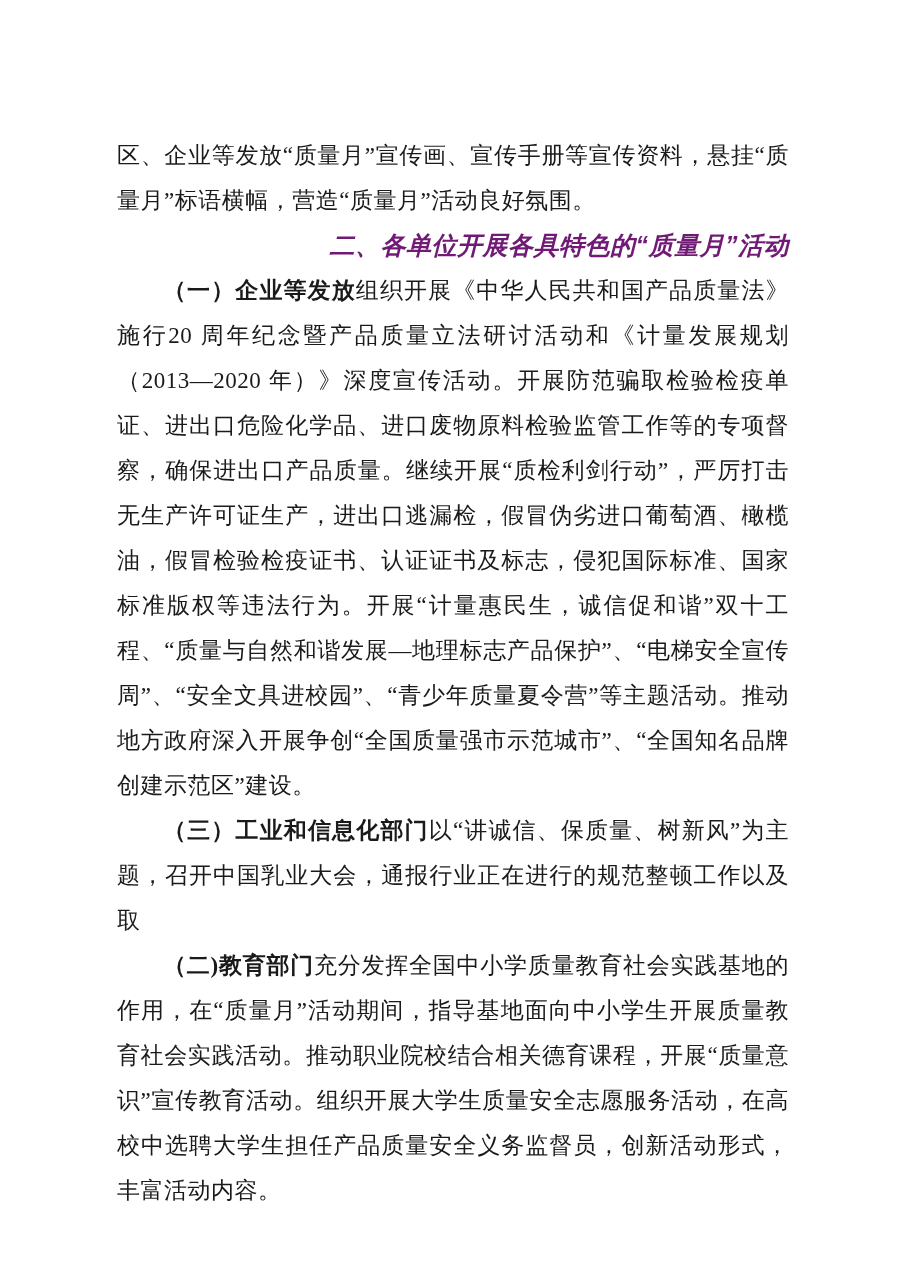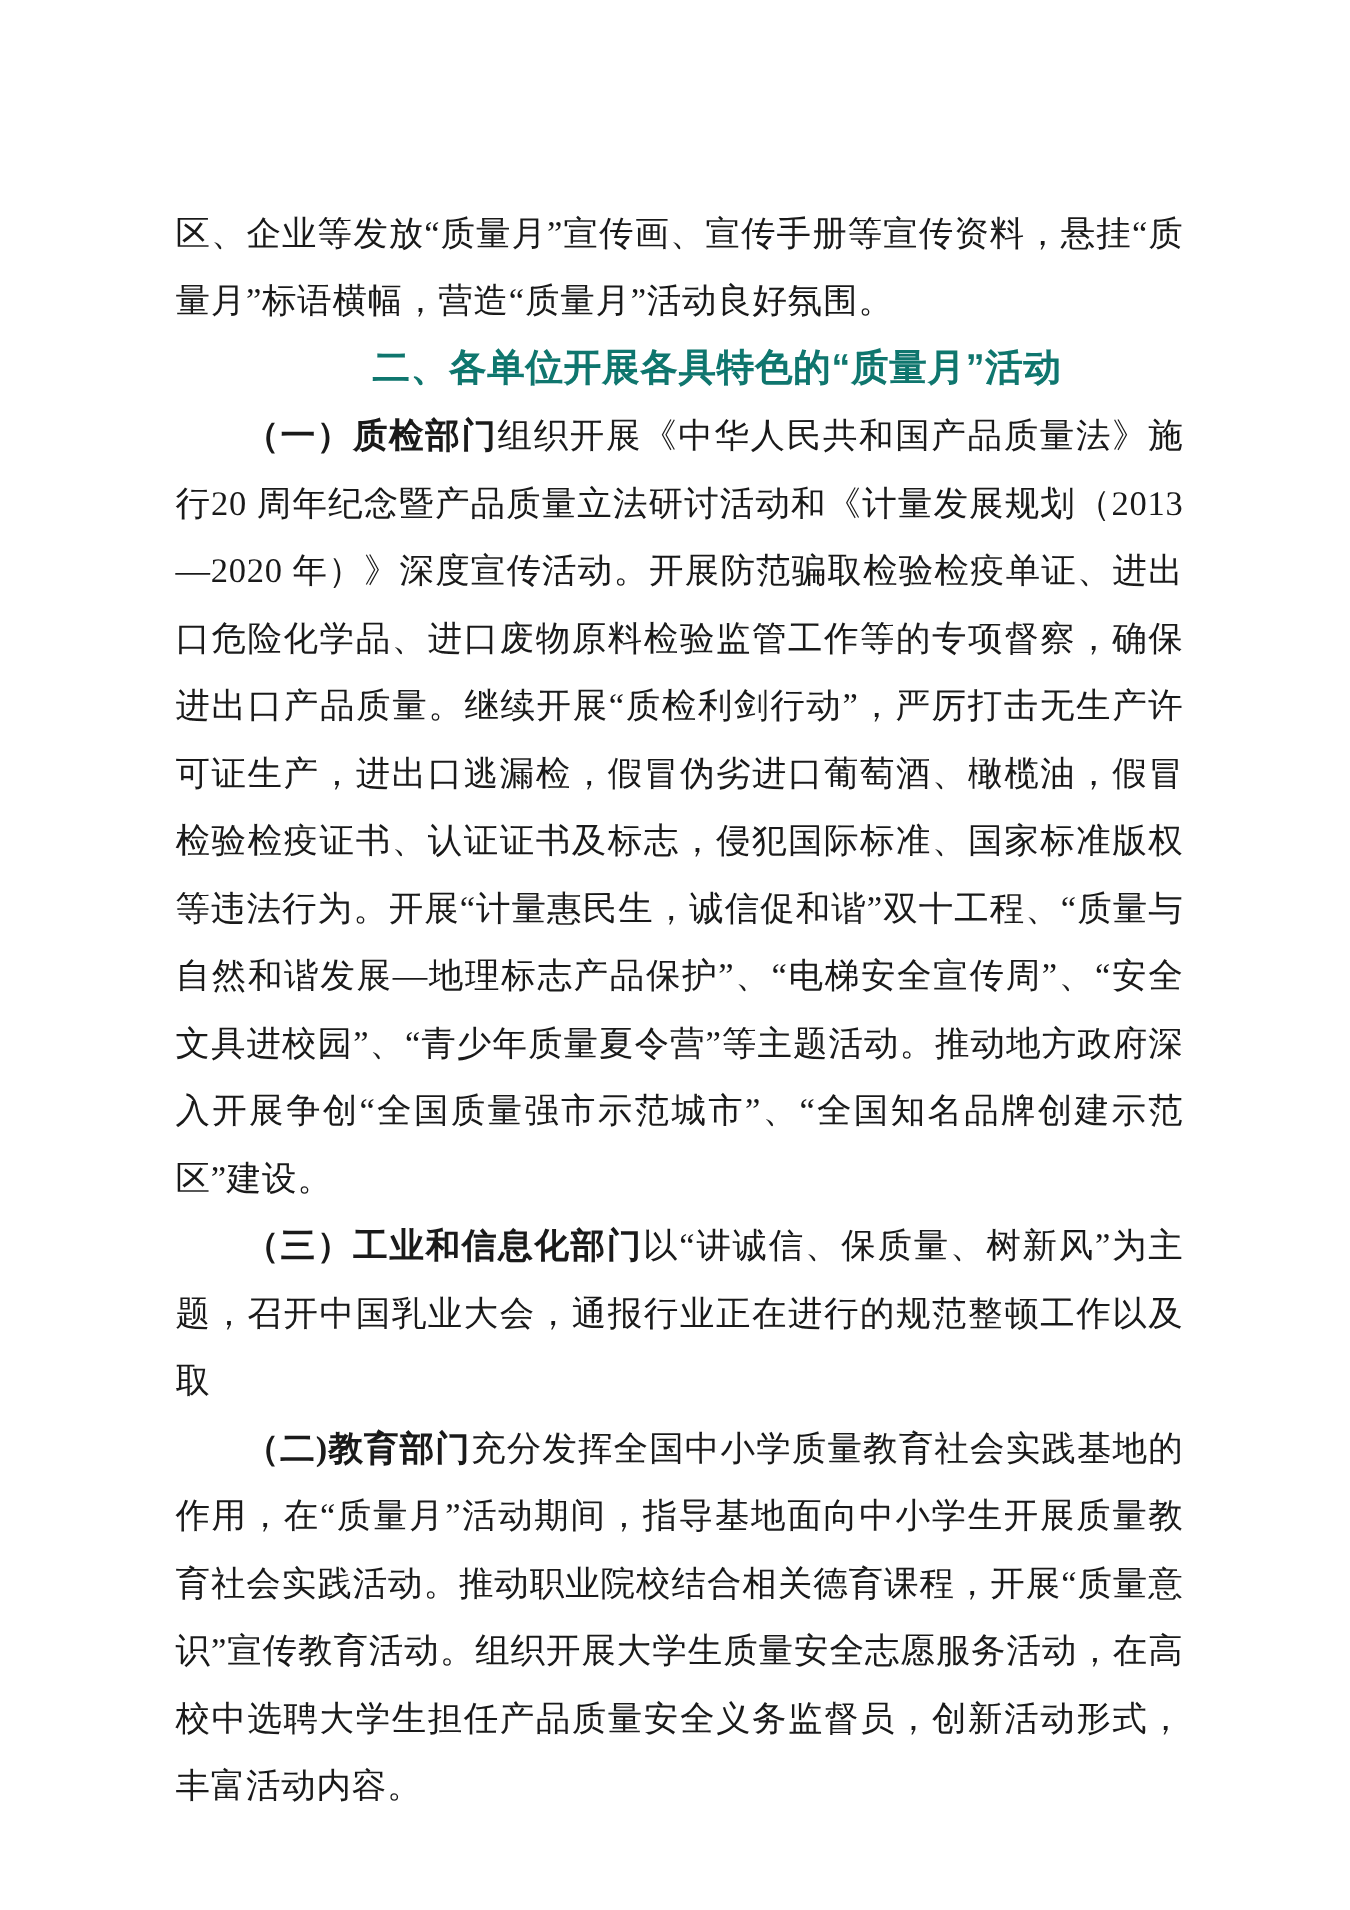--- a/index.html
+++ b/index.html
@@ -33,37 +33,38 @@
   .para.no-indent {
     text-indent: 0;
   }
   .heading {
     margin: 0;
     text-indent: 2em;
     font-family: "Liberation Sans", "DejaVu Sans", sans-serif;
     font-weight: 700;
     font-size: 25px;
     line-height: 45px;
-    text-align: center;
-    color: #0f766e;
+    text-align: right;
+    color: #701a75;
+    font-style: italic;
   }
   .lead {
     font-weight: 700;
   }
 </style>
 </head>
 <body>
 
 <div class="page">
   <div class="content">
 
     <p class="para no-indent">区、企业等发放“质量月”宣传画、宣传手册等宣传资料，悬挂“质量月”标语横幅，营造“质量月”活动良好氛围。</p>
 
     <h2 class="heading">二、各单位开展各具特色的“质量月”活动</h2>
 
-    <p class="para"><strong class="lead">（一）质检部门</strong><span>组织开展《中华人民共和国产品质量法》施行20 周年纪念暨产品质量立法研讨活动和《计量发展规划（2013—2020 年）》深度宣传活动。开展防范骗取检验检疫单证、进出口危险化学品、进口废物原料检验监管工作等的专项督察，确保进出口产品质量。继续开展“质检利剑行动”，严厉打击无生产许可证生产，进出口逃漏检，假冒伪劣进口葡萄酒、橄榄油，假冒检验检疫证书、认证证书及标志，侵犯国际标准、国家标准版权等违法行为。开展“计量惠民生，诚信促和谐”双十工程、“质量与自然和谐发展—地理标志产品保护”、“电梯安全宣传周”、“安全文具进校园”、“青少年质量夏令营”等主题活动。推动地方政府深入开展争创“全国质量强市示范城市”、“全国知名品牌创建示范区”建设。</span></p>
+    <p class="para"><strong class="lead">（一）企业等发放</strong><span>组织开展《中华人民共和国产品质量法》施行20 周年纪念暨产品质量立法研讨活动和《计量发展规划（2013—2020 年）》深度宣传活动。开展防范骗取检验检疫单证、进出口危险化学品、进口废物原料检验监管工作等的专项督察，确保进出口产品质量。继续开展“质检利剑行动”，严厉打击无生产许可证生产，进出口逃漏检，假冒伪劣进口葡萄酒、橄榄油，假冒检验检疫证书、认证证书及标志，侵犯国际标准、国家标准版权等违法行为。开展“计量惠民生，诚信促和谐”双十工程、“质量与自然和谐发展—地理标志产品保护”、“电梯安全宣传周”、“安全文具进校园”、“青少年质量夏令营”等主题活动。推动地方政府深入开展争创“全国质量强市示范城市”、“全国知名品牌创建示范区”建设。</span></p>
 
     <p class="para"><strong class="lead">（三）工业和信息化部门</strong><span>以“讲诚信、保质量、树新风”为主题，召开中国乳业大会，通报行业正在进行的规范整顿工作以及取</span></p>
 
     <p class="para"><strong class="lead">（二)教育部门</strong><span>充分发挥全国中小学质量教育社会实践基地的作用，在“质量月”活动期间，指导基地面向中小学生开展质量教育社会实践活动。推动职业院校结合相关德育课程，开展“质量意识”宣传教育活动。组织开展大学生质量安全志愿服务活动，在高校中选聘大学生担任产品质量安全义务监督员，创新活动形式，丰富活动内容。</span></p>
 
   </div>
 </div>
 
 </body></html>

